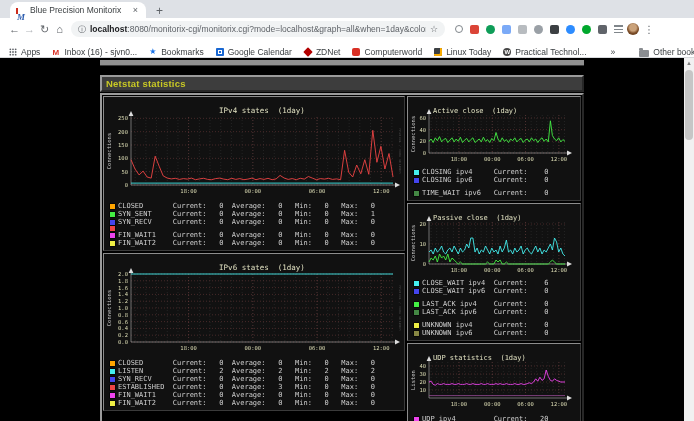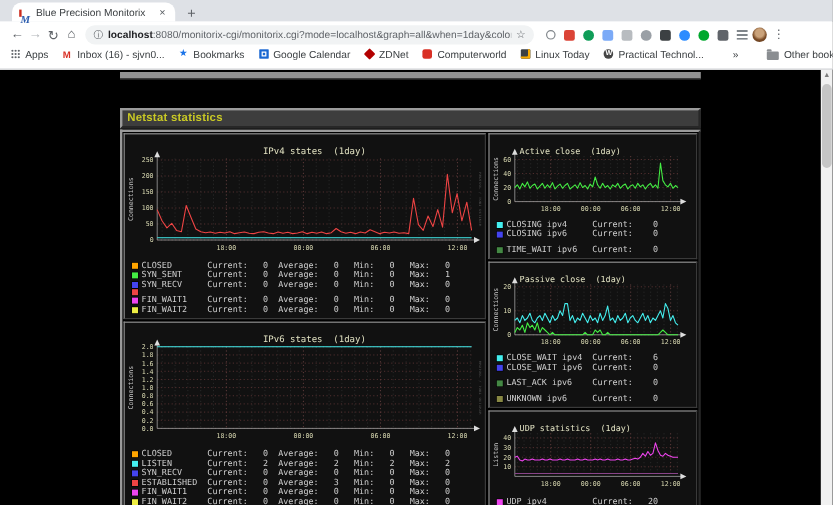--- a/index.html
+++ b/index.html
@@ -28,38 +28,38 @@
   .url .rest{color:#5f6368}
   .star{color:#5f6368;font-size:9px}
   .exts{display:flex;align-items:center;gap:7px;margin-left:6px}
   .ext{width:9px;height:9px;display:inline-block;border-radius:2px}
   .ext.round{border-radius:50%}
   .ext.outline{background:transparent;border:1.5px solid #80868b;width:6px;height:6px;border-radius:50%}
   .ext.lines{background:repeating-linear-gradient(#80868b 0 1.5px,transparent 1.5px 3.5px);border-radius:0;height:8px}
   .avatar{width:12px;height:12px;border-radius:50%;background:radial-gradient(circle at 50% 38%,#caa27a 0 35%,#7a4b26 60%,#5d3a1e);margin-left:4px}
   .kebab{color:#5f6368;font-size:10px;margin-left:5px}
 
-  .bookmarks{height:17px;background:#fff;border-bottom:1px solid #d7d9dc;display:flex;align-items:flex-start;
+  .bookmarks{height:17px;background:#fff;border-bottom:1px solid #d7d9dc;display:flex;align-items:flex-end;
              gap:12px;padding:0 9px;font-size:8.5px;color:#3c4043}
   .bm{display:flex;align-items:center;gap:4px;white-space:nowrap}
   .bm-icn{width:8px;height:8px;display:inline-block;flex:0 0 auto}
   .spacer{flex:1}
   .divider{width:1px;height:10px;background:#d7d9dc}
   .folder{width:10px;height:7px;background:#8a8d91;border-radius:1px;position:relative;margin-top:2px}
   .folder:before{content:"";position:absolute;top:-2px;left:0;width:4px;height:2px;background:#8a8d91;border-radius:1px 1px 0 0}
 
   
   .page{position:absolute;top:58px;left:0;right:0;bottom:0;background:#000}
   .scrollbar{position:absolute;right:0;top:0;bottom:0;width:10px;background:#f1f1f1;z-index:4}
   .sb-arrow{height:10px;text-align:center;font-size:6px;color:#7d7d7d;line-height:10px}
   .sb-thumb{position:absolute;top:12px;left:1px;width:8px;height:70px;background:#c6c6c6;border-radius:4px}
 
   .content{margin-left:100px;width:484px}
   .topbar{height:5px;background:#919191;border-bottom:1px solid #3c3c3c;margin-top:2px}
-  .section-header{margin-top:24px;height:13px;background:#3d3d3d;border:2px solid;
+  .section-header{margin-top:9px;height:13px;background:#3d3d3d;border:2px solid;
       border-color:#9b9b9b #272727 #272727 #9b9b9b;color:#c9c925;font-weight:bold;font-size:9.5px;
       line-height:13px;padding:0 4px;letter-spacing:.2px}
   .charts-table{display:flex;gap:2px;background:#000;border:2px solid;border-color:#9b9b9b #272727 #272727 #9b9b9b;
       padding:1px;margin-top:1px}
   .col{display:flex;flex-direction:column;gap:2px}
   .col.left{width:302px}
   .col.right{flex:1}
   .panel{background:#111;border:1px solid;border-color:#8c8c8c #3a3a3a #3a3a3a #8c8c8c;padding:8px 1px 3px}
   .panel svg{display:block}
 
@@ -425,22 +425,24 @@
               <polygon points="163,52 158,49.6 158,54.4" fill="#ddd"></polygon>
               <polyline points="20.0,50.0 22.1,46.0 24.2,48.0 26.3,44.0 28.4,50.0 30.5,42.0 32.6,46.0 34.6,44.0 36.7,48.0 38.8,42.0 40.9,50.0 43.0,46.0 45.1,48.0 47.2,50.0 49.3,52.0 51.4,50.0 53.5,52.0 55.6,52.0 57.7,52.0 59.8,52.0 61.8,52.0 63.9,52.0 66.0,52.0 68.1,52.0 70.2,52.0 72.3,52.0 74.4,52.0 76.5,52.0 78.6,50.0 80.7,52.0 82.8,52.0 84.9,52.0 87.0,48.0 89.0,50.0 91.1,48.0 93.2,52.0 95.3,52.0 97.4,50.0 99.5,52.0 101.6,52.0 103.7,52.0 105.8,52.0 107.9,52.0 110.0,52.0 112.1,52.0 114.2,52.0 116.2,52.0 118.3,52.0 120.4,52.0 122.5,52.0 124.6,52.0 126.7,52.0 128.8,52.0 130.9,52.0 133.0,52.0 135.1,52.0 137.2,52.0 139.3,52.0 141.4,50.0 143.4,48.0 145.5,50.0 147.6,52.0 149.7,52.0 151.8,52.0 153.9,52.0 156.0,52.0" fill="none" stroke="#44EE44" stroke-width="0.9" stroke-linejoin="round"></polyline>
               <polyline points="20.0,40.0 22.1,38.0 24.2,42.0 26.3,36.0 28.4,40.0 30.5,38.0 32.6,34.0 34.6,40.0 36.7,42.0 38.8,38.0 40.9,36.0 43.0,40.0 45.1,34.0 47.2,38.0 49.3,42.0 51.4,36.0 53.5,40.0 55.6,38.0 57.7,32.0 59.8,36.0 61.8,26.0 63.9,26.0 66.0,40.0 68.1,36.0 70.2,42.0 72.3,38.0 74.4,40.0 76.5,34.0 78.6,38.0 80.7,42.0 82.8,36.0 84.9,40.0 87.0,38.0 89.0,42.0 91.1,34.0 93.2,40.0 95.3,36.0 97.4,28.0 99.5,40.0 101.6,38.0 103.7,42.0 105.8,36.0 107.9,40.0 110.0,38.0 112.1,34.0 114.2,42.0 116.2,38.0 118.3,36.0 120.4,40.0 122.5,42.0 124.6,38.0 126.7,34.0 128.8,40.0 130.9,36.0 133.0,42.0 135.1,38.0 137.2,40.0 139.3,36.0 141.4,32.0 143.4,38.0 145.5,26.0 147.6,30.0 149.7,40.0 151.8,36.0 153.9,42.0 156.0,44.0" fill="none" stroke="#44EEEE" stroke-width="0.9" stroke-linejoin="round"></polyline>
               <text x="24" y="8" font-size="7" fill="#e2e2c2">Passive close&nbsp; (1day)</text>
               <text transform="translate(6,31) rotate(-90)" text-anchor="middle" font-size="5.5" fill="#c8c8c8">Connections</text>
             </svg>
           <div class="legend">
               <div class="lrow"><span class="sw" style="background: rgb(68, 238, 238);"></span><span>CLOSE_WAIT ipv4  Current:    6</span></div>
               <div class="lrow"><span class="sw" style="background: rgb(68, 68, 238);"></span><span>CLOSE_WAIT ipv6  Current:    0</span></div>
               <div class="lgap"></div>
+              <div class="lrow"><span class="sw" style="background: rgb(68, 238, 68);"></span><span>LAST_ACK ipv4    Current:    0</span></div>
               <div class="lrow"><span class="sw" style="background: rgb(68, 136, 68);"></span><span>LAST_ACK ipv6    Current:    0</span></div>
               <div class="lgap"></div>
+              <div class="lrow"><span class="sw" style="background: rgb(238, 238, 68);"></span><span>UNKNOWN ipv4     Current:    0</span></div>
               <div class="lrow"><span class="sw" style="background: rgb(136, 136, 68);"></span><span>UNKNOWN ipv6     Current:    0</span></div>
             </div>
         </div>
         <div class="panel">
           <svg viewBox="0 0 164 62" width="164" height="62">
               <line x1="22.15333333333333" y1="10" x2="22.15333333333333" y2="46" stroke="#383838" stroke-width="0.5" stroke-dasharray="1,2"></line>
               <line x1="27.706666666666663" y1="10" x2="27.706666666666663" y2="46" stroke="#383838" stroke-width="0.5" stroke-dasharray="1,2"></line>
               <line x1="33.26" y1="10" x2="33.26" y2="46" stroke="#383838" stroke-width="0.5" stroke-dasharray="1,2"></line>
               <line x1="38.81333333333333" y1="10" x2="38.81333333333333" y2="46" stroke="#383838" stroke-width="0.5" stroke-dasharray="1,2"></line>
               <line x1="44.36666666666667" y1="10" x2="44.36666666666667" y2="46" stroke="#383838" stroke-width="0.5" stroke-dasharray="1,2"></line>

